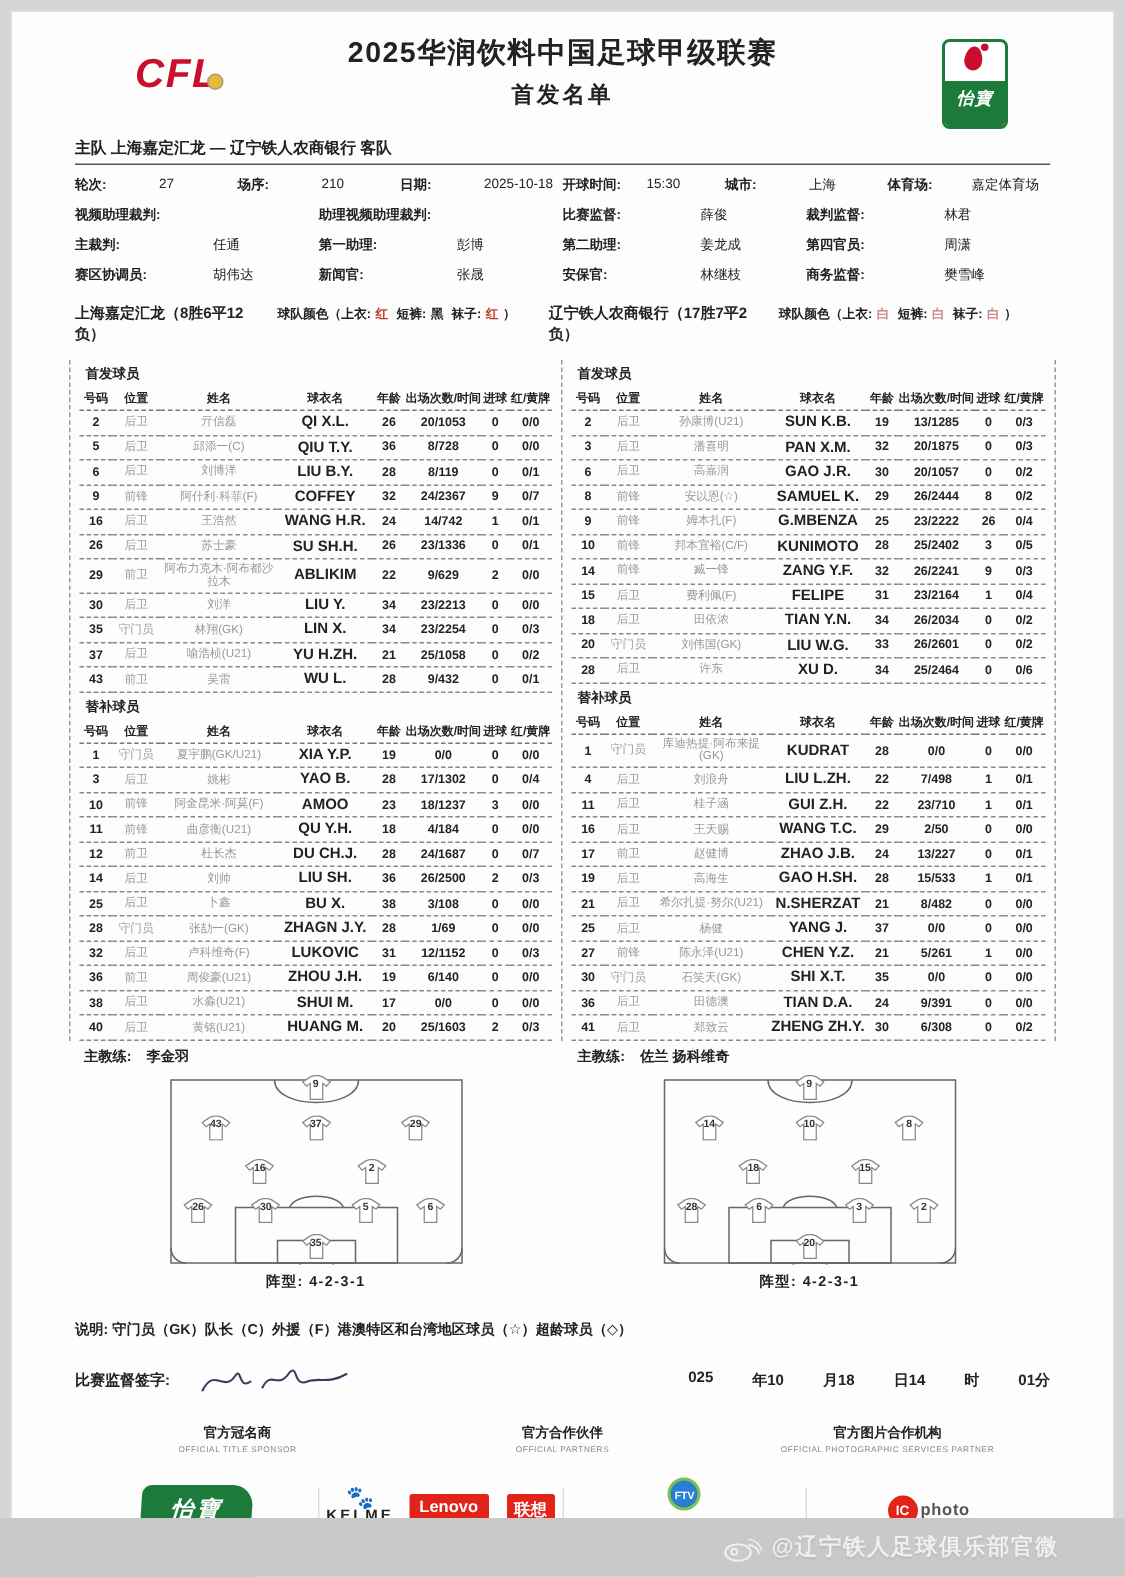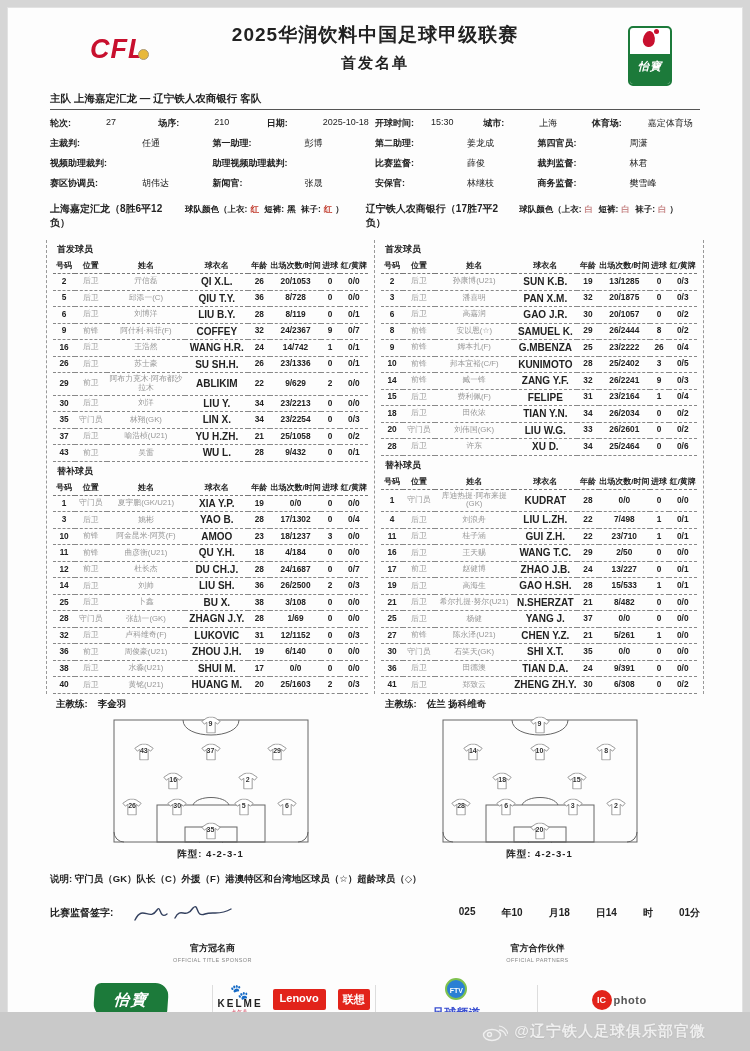--- a/index.html
+++ b/index.html
@@ -52,21 +52,21 @@
   
   .pitches{display:flex;margin:8px 38px 0;}
   .pblock{width:50%;text-align:center;}
   .pitch{position:relative;width:196px;height:124px;margin:0 auto;}
   .pitch svg.field{position:absolute;left:0;top:0;}
   .marker{position:absolute;width:20px;height:17px;transform:translate(-50%,-50%);}
   .marker svg{position:absolute;left:0;top:0;}
   .marker span{position:absolute;left:0;top:3px;width:100%;text-align:center;font-size:7px;font-weight:bold;color:#333;}
   .formation{font-size:9.5px;font-weight:bold;margin-top:5px;letter-spacing:1px;}
   
-  .legend{margin:12px 42px 0;font-size:9.5px;font-weight:bold;}
+  .legend{margin:19px 42px 0;font-size:9.5px;font-weight:bold;}
   .sign-row{margin:14px 42px 0;display:flex;align-items:center;font-size:10px;font-weight:bold;}
   .sig{margin-left:16px;}
   .sign-date{margin-left:auto;display:flex;gap:26px;font-size:10px;}
   
   .sp-heads{display:flex;margin:16px 42px 0;}
   .sp-h{flex:1;text-align:center;}
   .sp-cn{font-size:9px;font-weight:bold;}
   .sp-en{font-size:5.5px;color:#888;margin-top:2px;letter-spacing:.4px;}
   .logo-row{display:flex;align-items:center;margin:14px 42px 0;height:46px;}
   .lg{flex:1;display:flex;align-items:center;justify-content:center;gap:10px;}
@@ -135,53 +135,53 @@
           <span class="vl">上海</span>
         </span>
         <span class="inf-pair">
           <span class="lb">体育场:</span>
           <span class="vl">嘉定体育场</span>
         </span>
       </div>
     <div class="inf-row r234">
 
     <span class="inf-pair">
+          <span class="lb">视频助理裁判:</span>
+          <span class="vl"></span>
+        </span>
+        <span class="inf-pair">
+          <span class="lb">助理视频助理裁判:</span>
+          <span class="vl"></span>
+        </span>
+        <span class="inf-pair">
+          <span class="lb">比赛监督:</span>
+          <span class="vl">薛俊</span>
+        </span>
+        <span class="inf-pair">
+          <span class="lb">裁判监督:</span>
+          <span class="vl">林君</span>
+        </span>
+      </div>
+    <div class="inf-row r234">
+
+    <span class="inf-pair">
           <span class="lb">主裁判:</span>
           <span class="vl">任通</span>
         </span>
         <span class="inf-pair">
           <span class="lb">第一助理:</span>
           <span class="vl">彭博</span>
         </span>
         <span class="inf-pair">
           <span class="lb">第二助理:</span>
           <span class="vl">姜龙成</span>
         </span>
         <span class="inf-pair">
           <span class="lb">第四官员:</span>
           <span class="vl">周潇</span>
-        </span>
-      </div>
-    <div class="inf-row r234">
-
-    <span class="inf-pair">
-          <span class="lb">视频助理裁判:</span>
-          <span class="vl"></span>
-        </span>
-        <span class="inf-pair">
-          <span class="lb">助理视频助理裁判:</span>
-          <span class="vl"></span>
-        </span>
-        <span class="inf-pair">
-          <span class="lb">比赛监督:</span>
-          <span class="vl">薛俊</span>
-        </span>
-        <span class="inf-pair">
-          <span class="lb">裁判监督:</span>
-          <span class="vl">林君</span>
         </span>
       </div>
     <div class="inf-row r234">
 
     <span class="inf-pair">
           <span class="lb">赛区协调员:</span>
           <span class="vl">胡伟达</span>
         </span>
         <span class="inf-pair">
           <span class="lb">新闻官:</span>
@@ -1014,20 +1014,24 @@
         <div class="sp-cn">官方冠名商</div>
         <div class="sp-en">OFFICIAL TITLE SPONSOR</div>
       </div>
 
       <div class="sp-h">
         <div class="sp-cn">官方合作伙伴</div>
         <div class="sp-en">OFFICIAL PARTNERS</div>
       </div>
 
 
+      <div class="sp-h">
+        <div class="sp-cn">官方图片合作机构</div>
+        <div class="sp-en">OFFICIAL PHOTOGRAPHIC SERVICES PARTNER</div>
+      </div>
     </div>
 
   <div class="logo-row">
     <div class="lg">
       <div class="yb2">怡寶</div>
     </div>
     <div class="lg-sep"></div>
     <div class="lg">
       <div class="kelme">
         <div class="paw">🐾</div>

